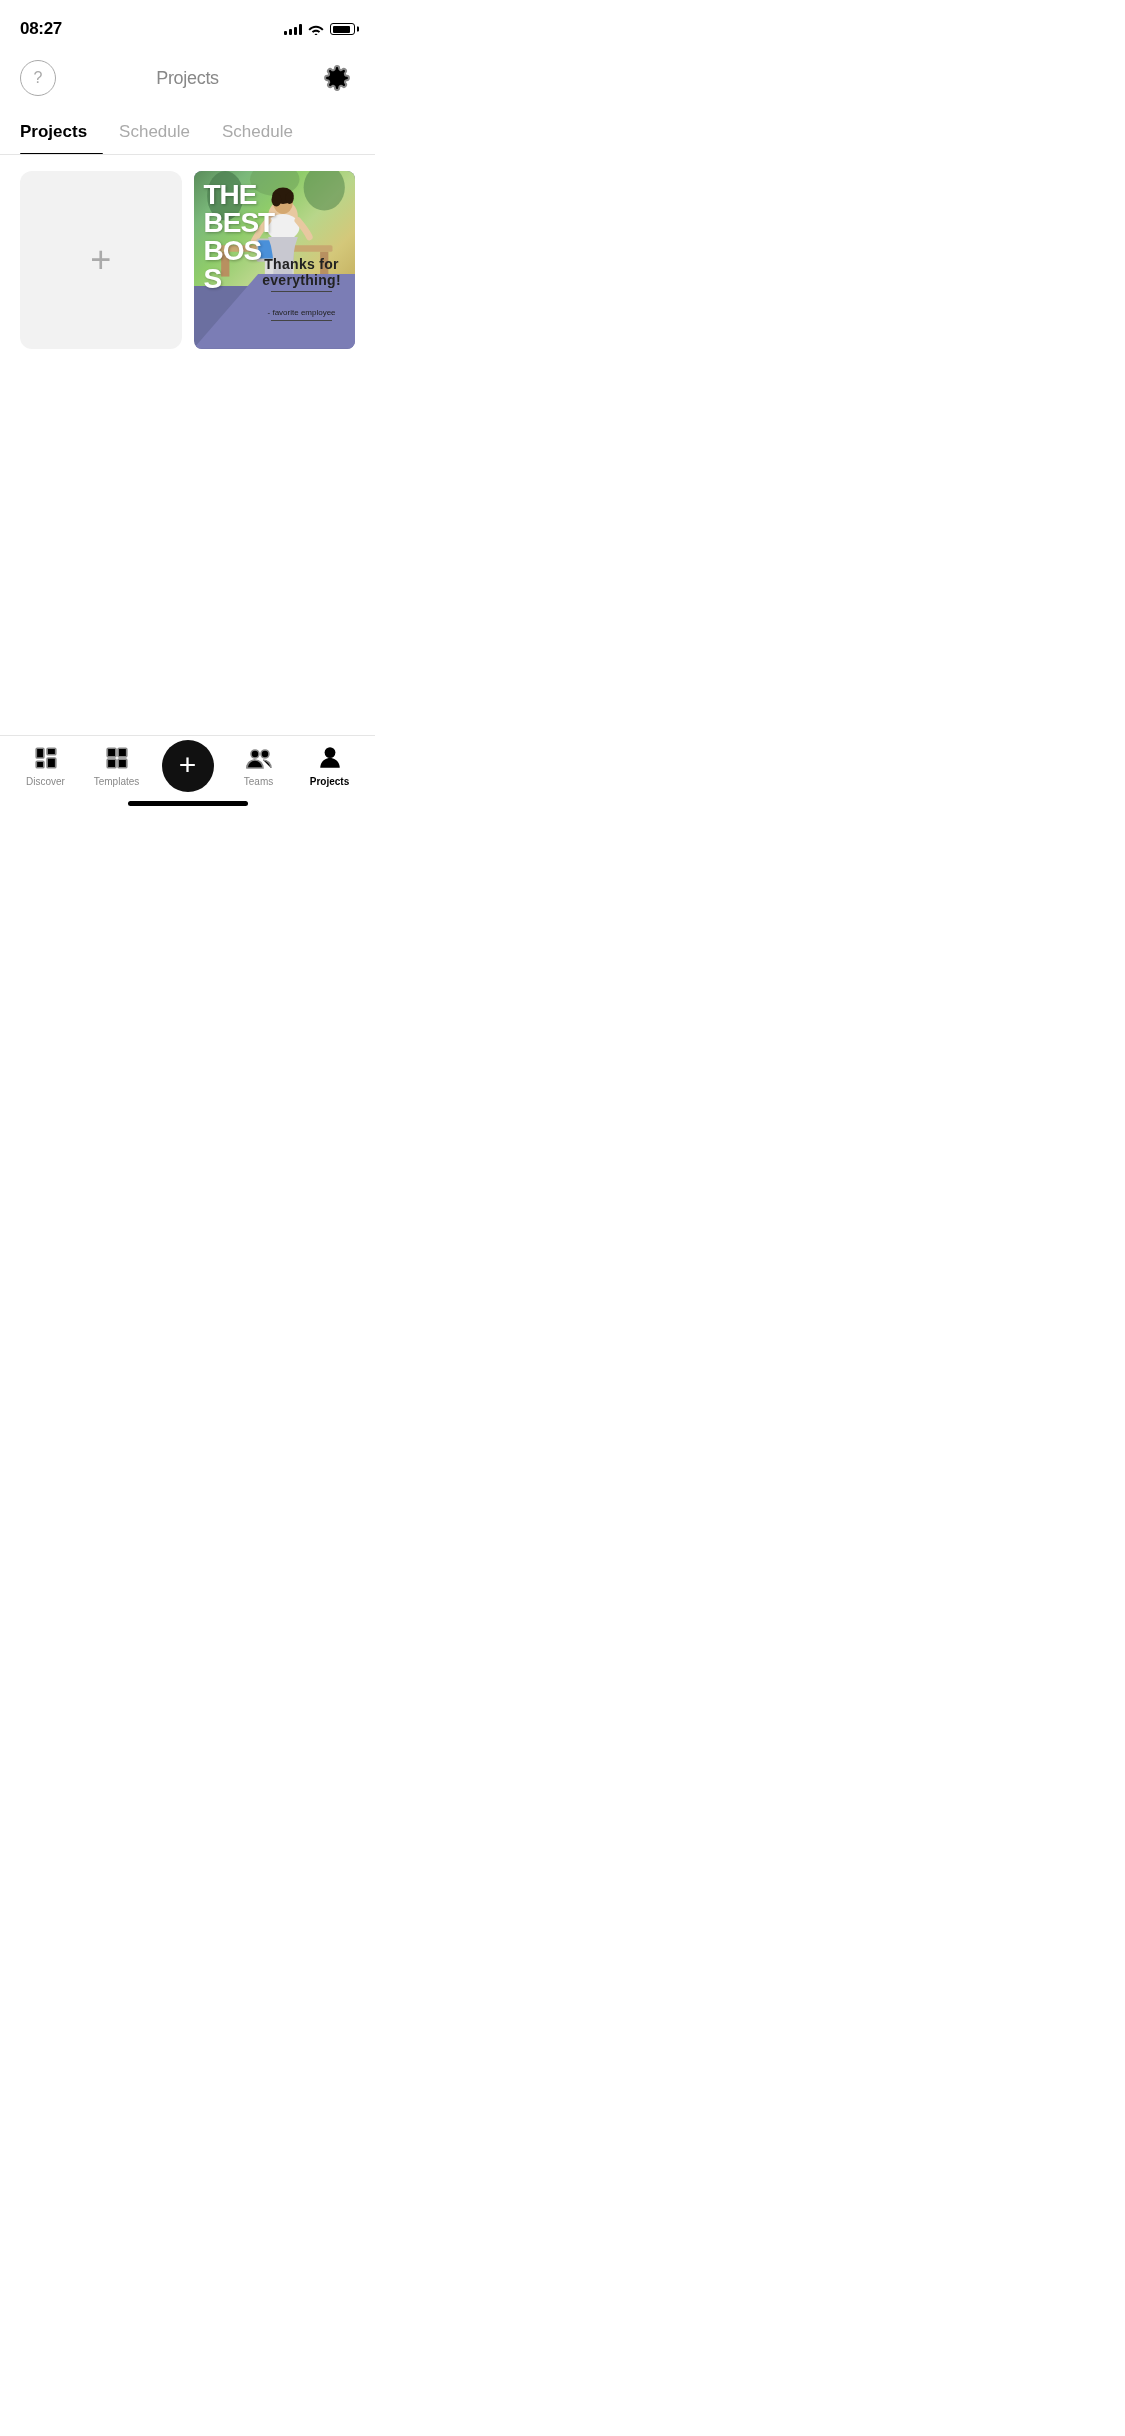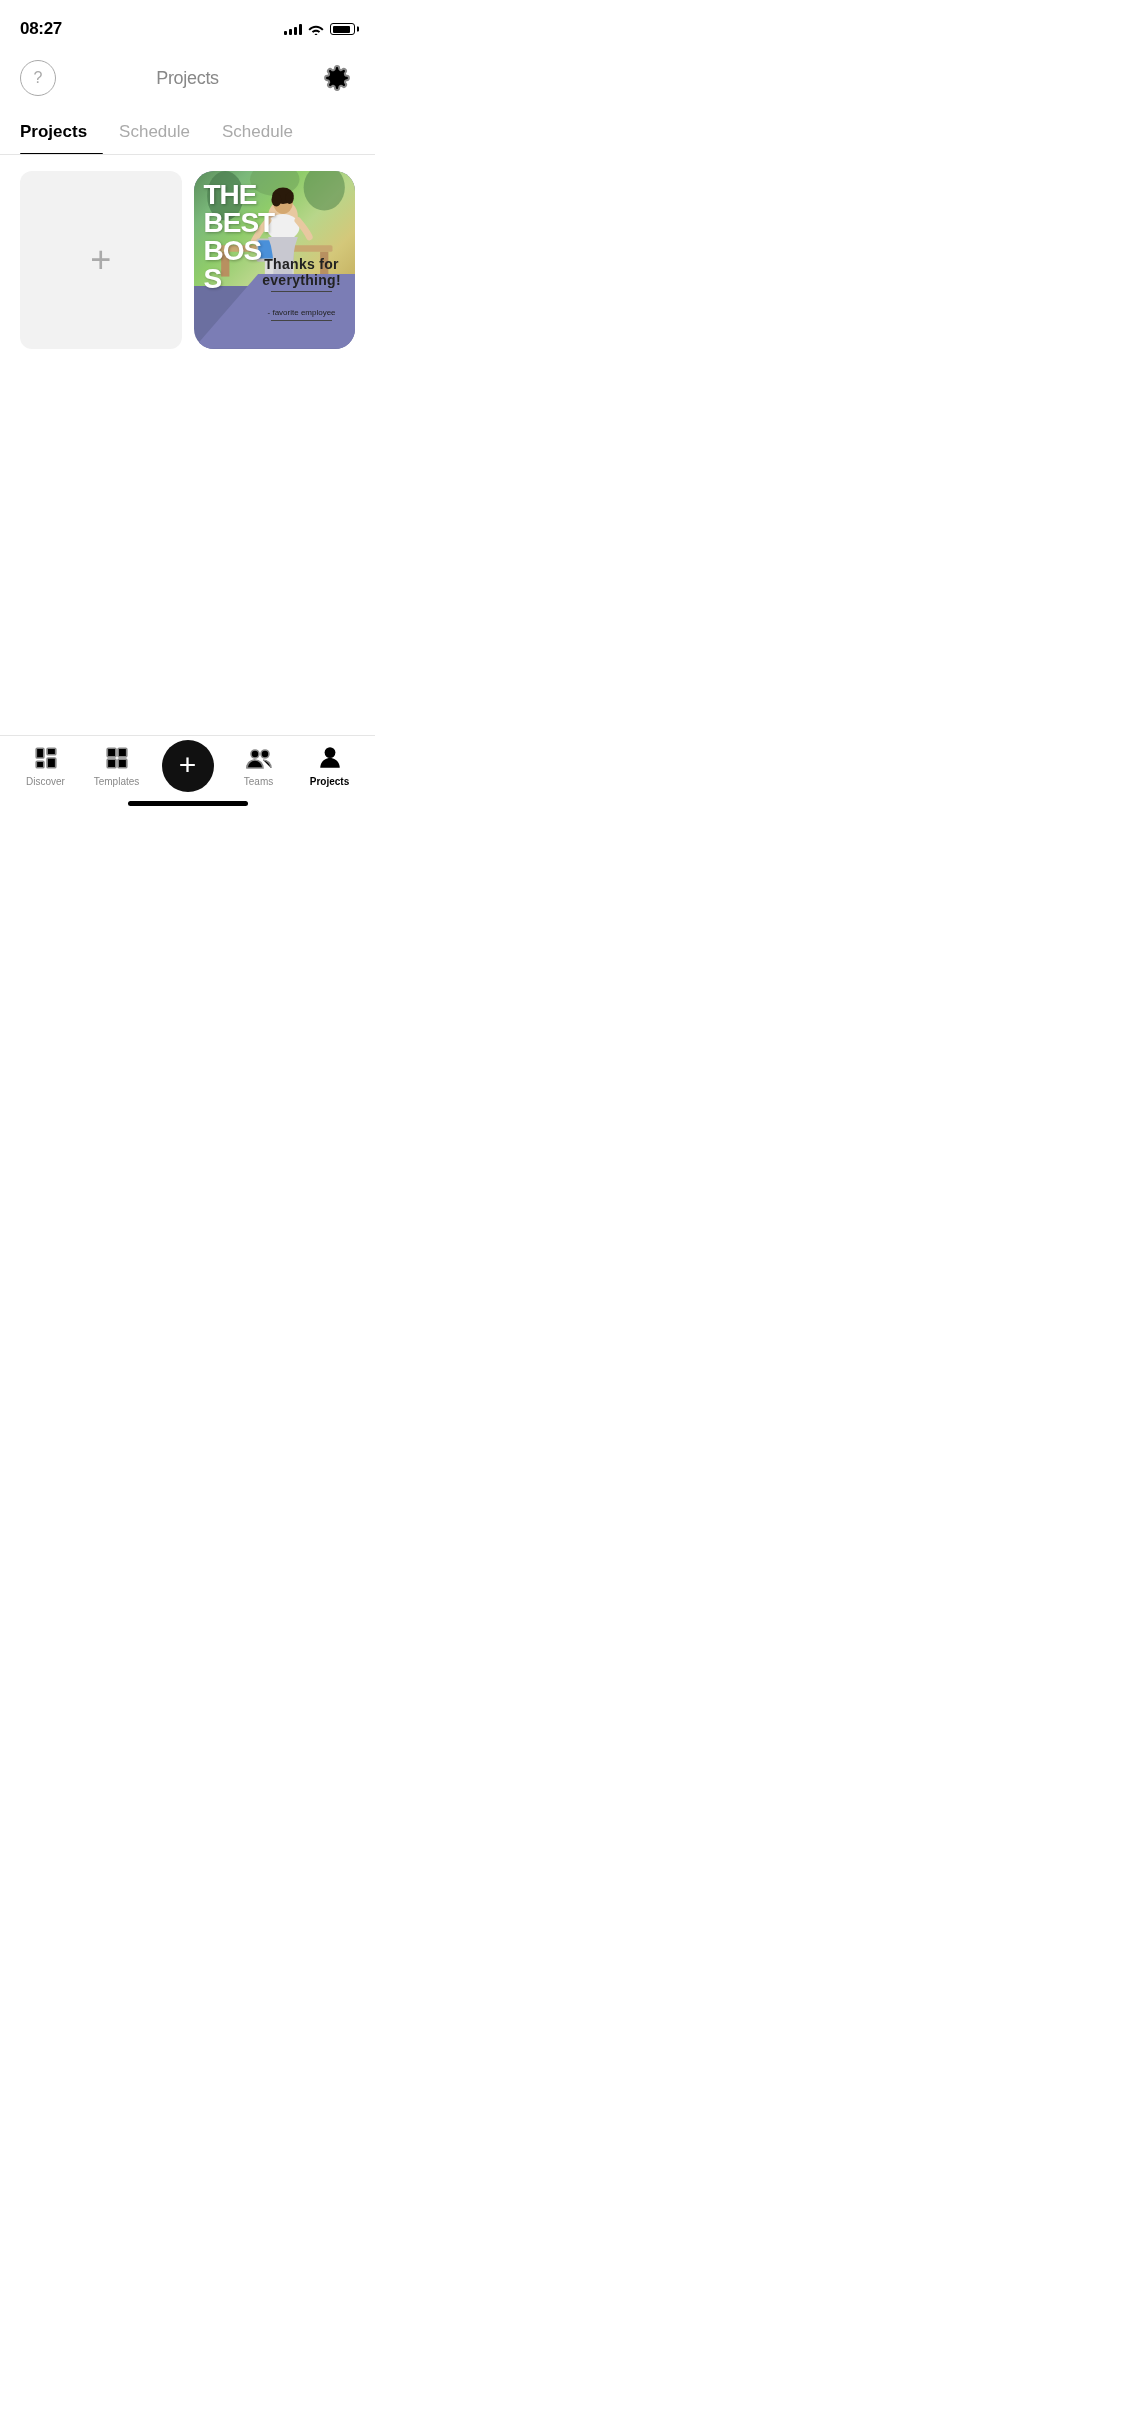--- a/index.html
+++ b/index.html
@@ -190,21 +190,21 @@
     }
 
     .project-new-icon {
       color: #aaa;
       font-size: 36px;
       font-weight: 200;
       line-height: 1;
     }
 
     .project-card {
-      border-radius: 20px;
+      border-radius: 8px;
       overflow: hidden;
       aspect-ratio: 1 / 1.1;
       position: relative;
       cursor: pointer;
     }
 
     
     .boss-card {
       width: 100%;
       height: 100%;

